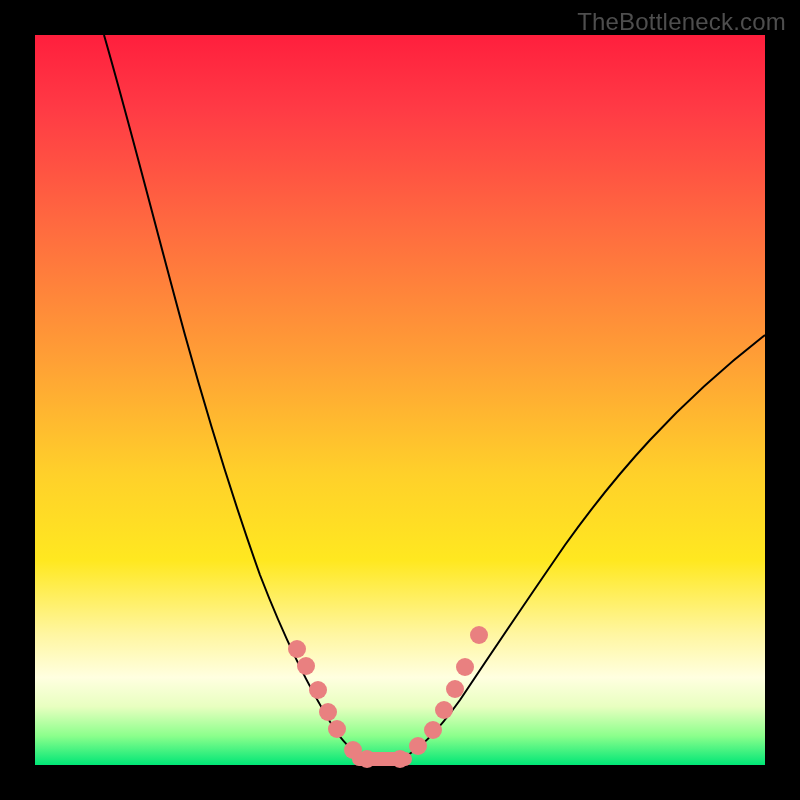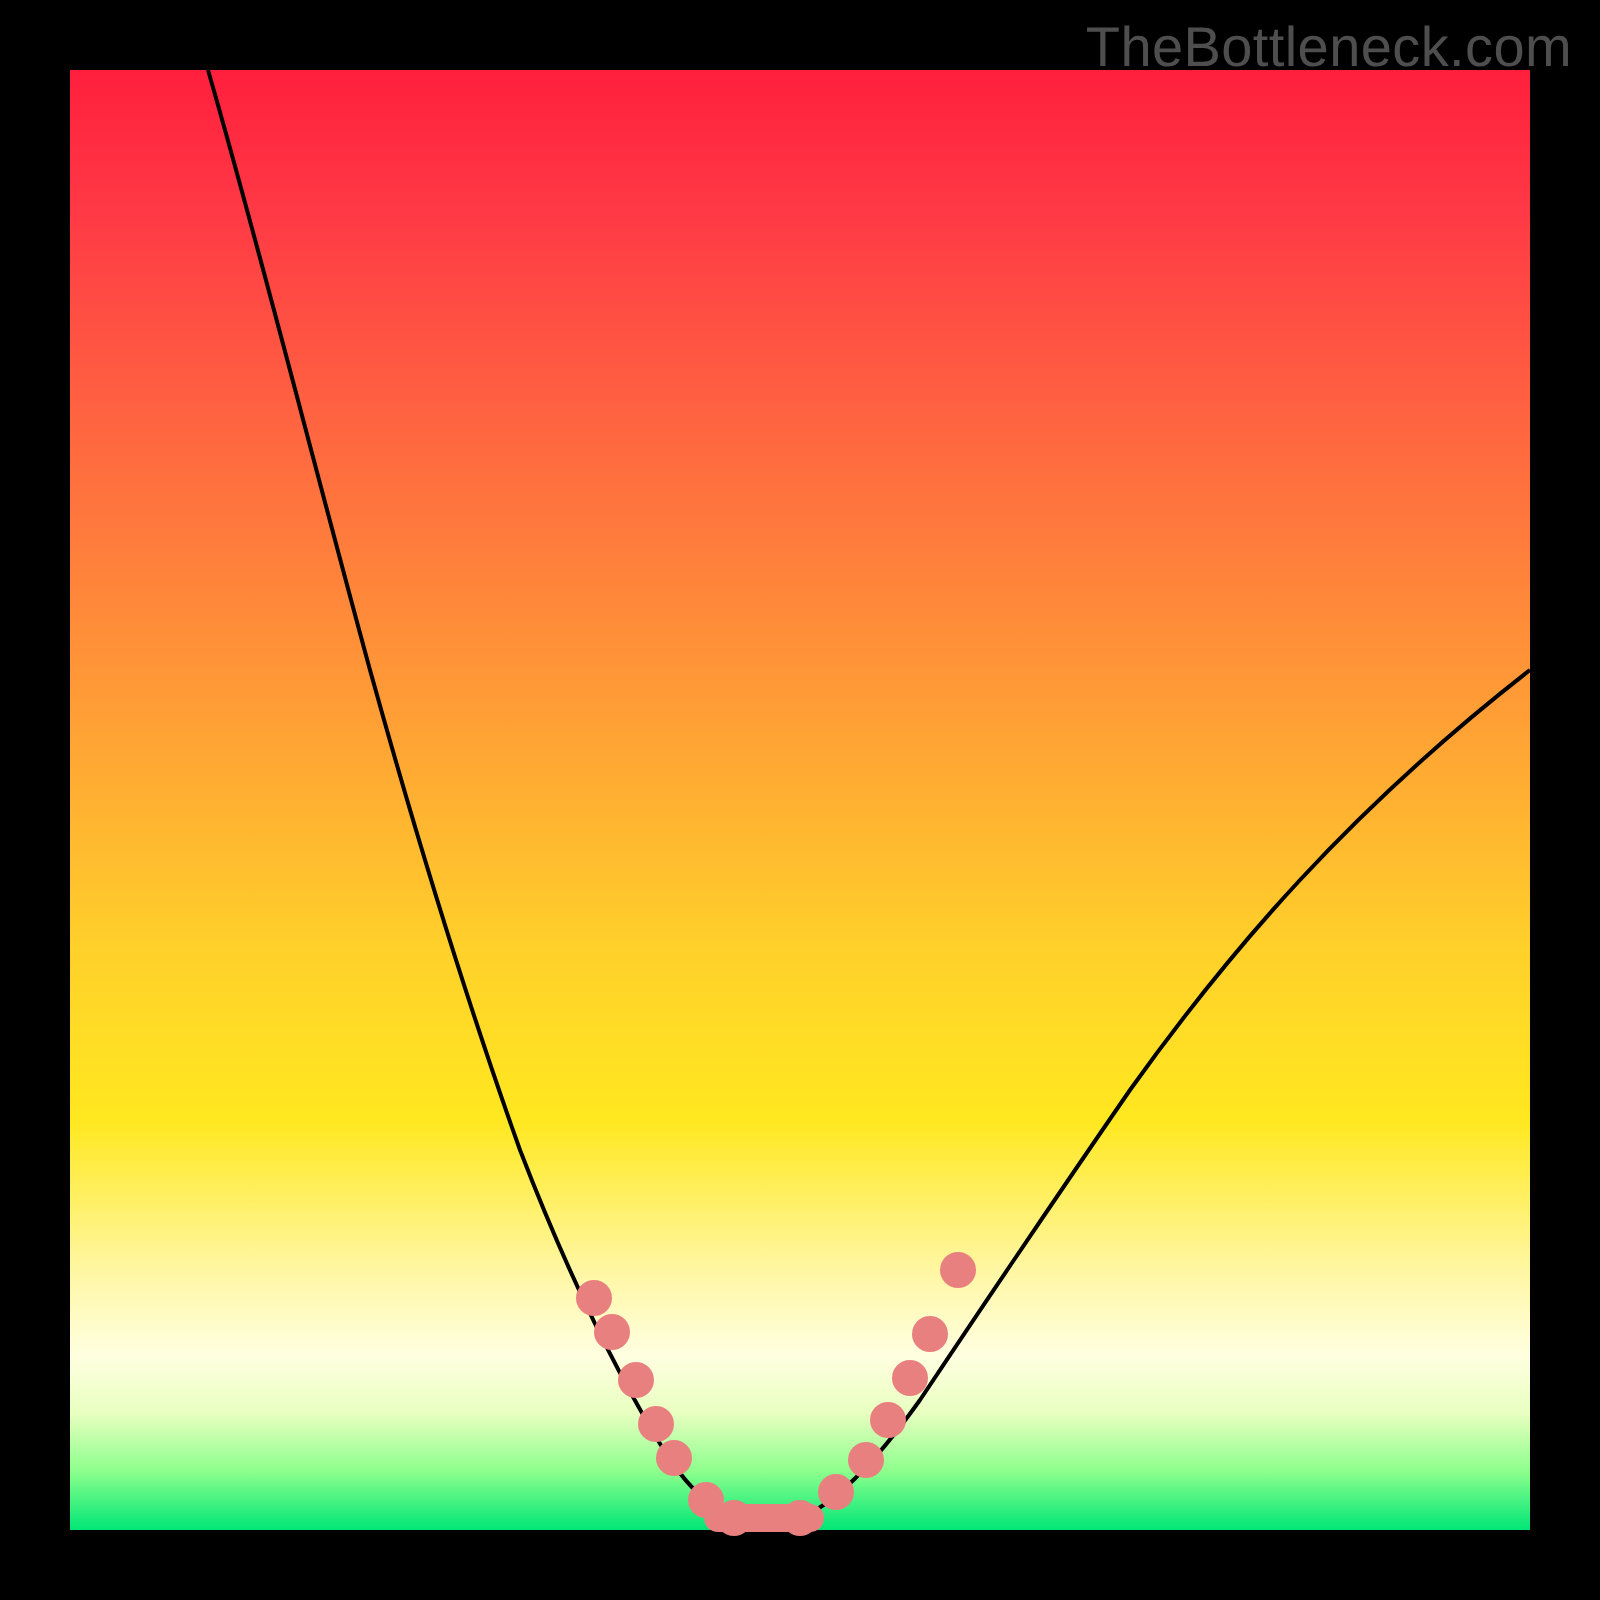--- a/index.html
+++ b/index.html
@@ -37,21 +37,21 @@
       #e8ffc0 92%,
       #8cff8c 96%,
       #00e676 100%
     );
   }
   .watermark {
     position: absolute;
     top: 8px;
     right: 14px;
     color: #4e4e4e;
-    font-size: 28px;
+    font-size: 24px;
     font-weight: 500;
     letter-spacing: 0.2px;
   }
   svg.curves {
     position: absolute;
     left: 35px;
     top: 35px;
     width: 730px;
     height: 730px;
     overflow: visible;

